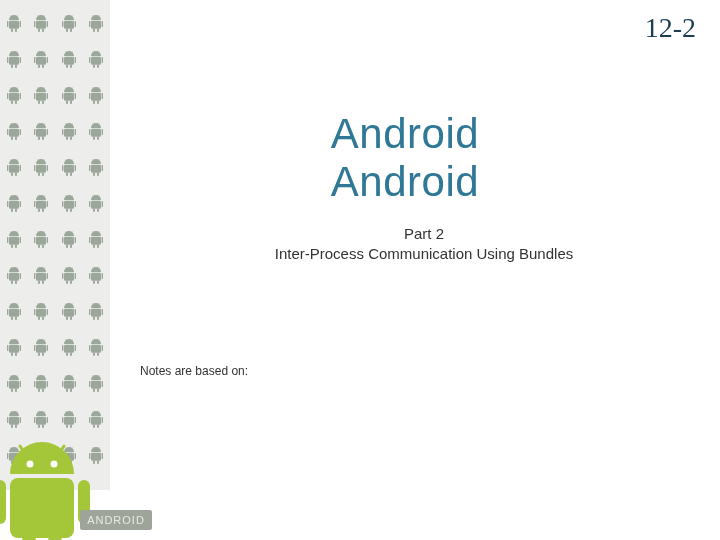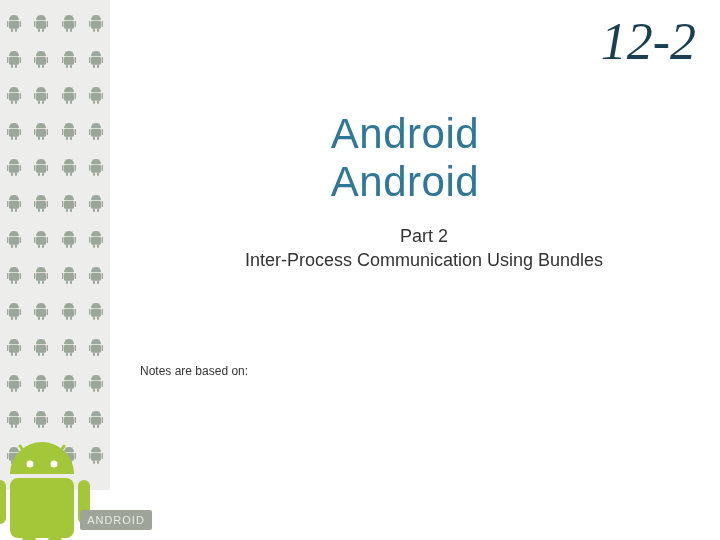--- a/index.html
+++ b/index.html
@@ -25,41 +25,40 @@
     position: absolute;
     left: -24px; bottom: -8px;
     width: 180px; height: 110px;
   }
   .robot-badge svg { width: 100%; height: 100%; }
 
   .page-number {
     position: absolute;
     top: 12px; right: 24px;
     font-family: Georgia, "Times New Roman", serif;
-    font-style: italic;
-    font-size: 52px;
+    font-size: 28px;
     color: #1a3e52;
   }
 
   .title {
     position: absolute;
     top: 110px; left: 110px; right: 20px;
     text-align: center;
     font-size: 42px;
     font-weight: 300;
     color: #2f7896;
     line-height: 1.15;
     letter-spacing: 0.5px;
   }
 
   .subtitle {
     position: absolute;
     top: 224px; left: 110px; right: 20px;
     text-align: center;
-    font-size: 18px;
+    font-size: 15px;
     color: #333;
     font-weight: 500;
     line-height: 1.35;
     margin-left: 38px;
   }
 
   .notes {
     position: absolute;
     top: 364px; left: 140px;
     font-size: 12px;

